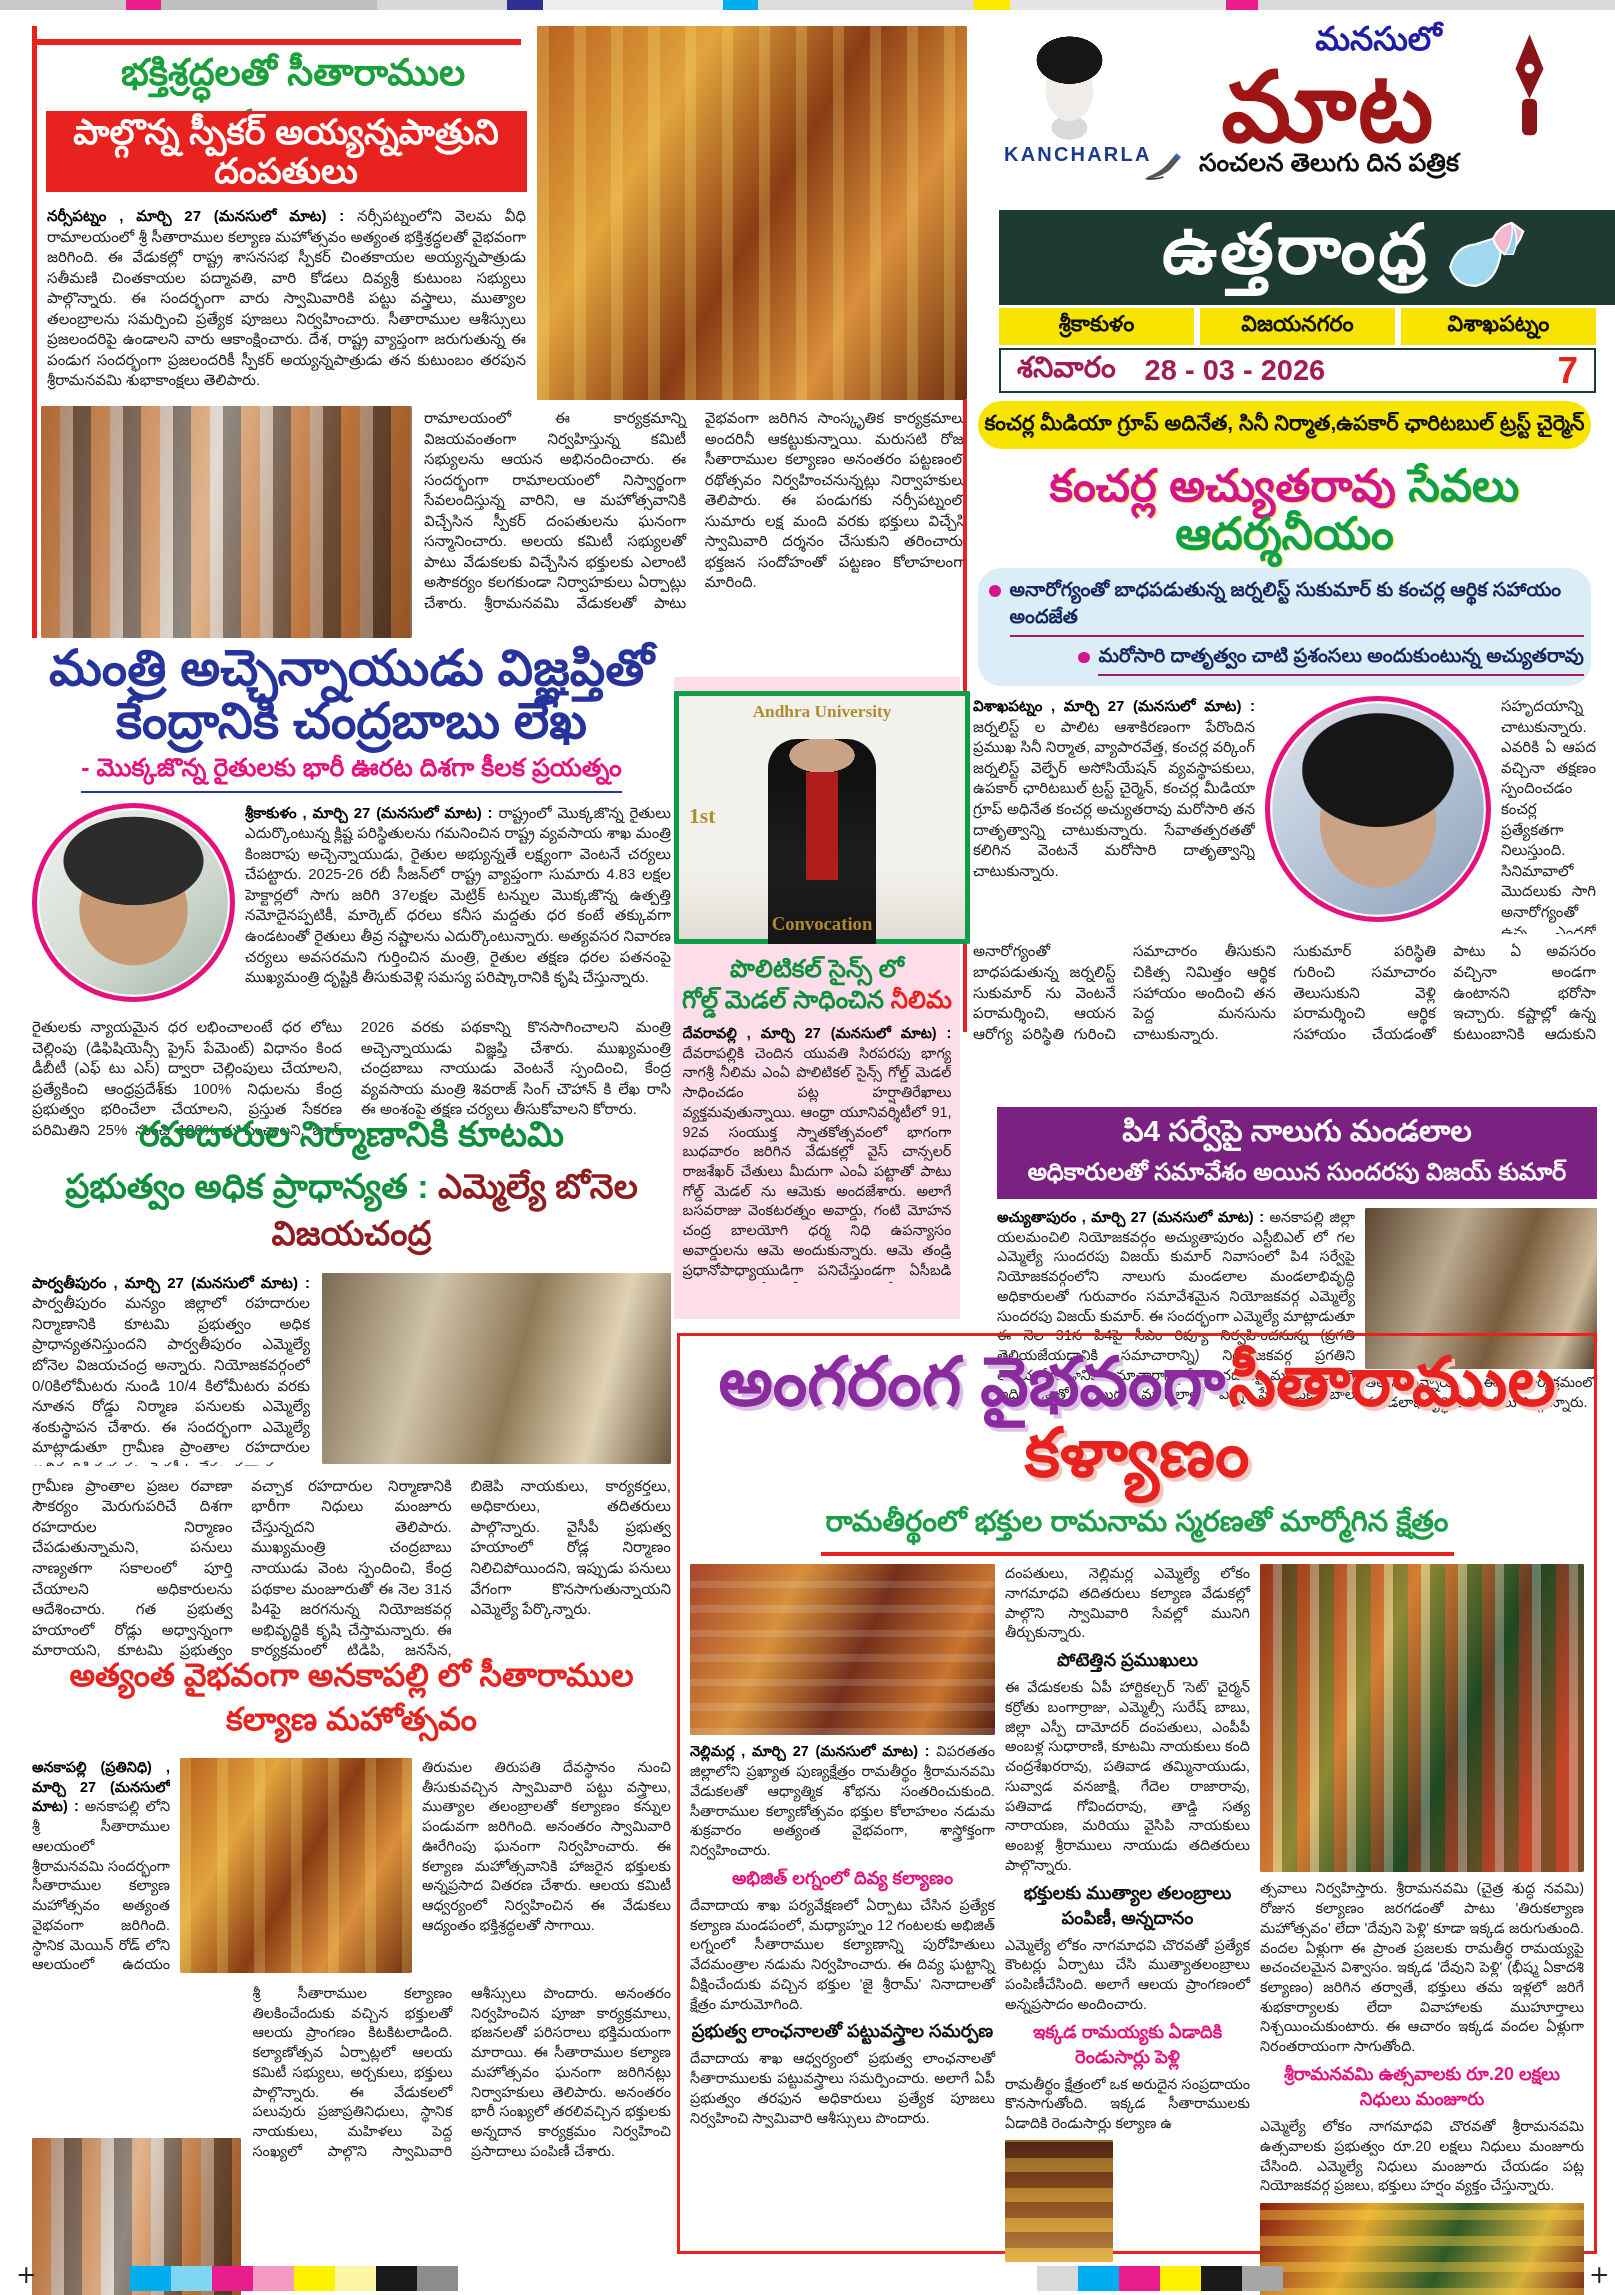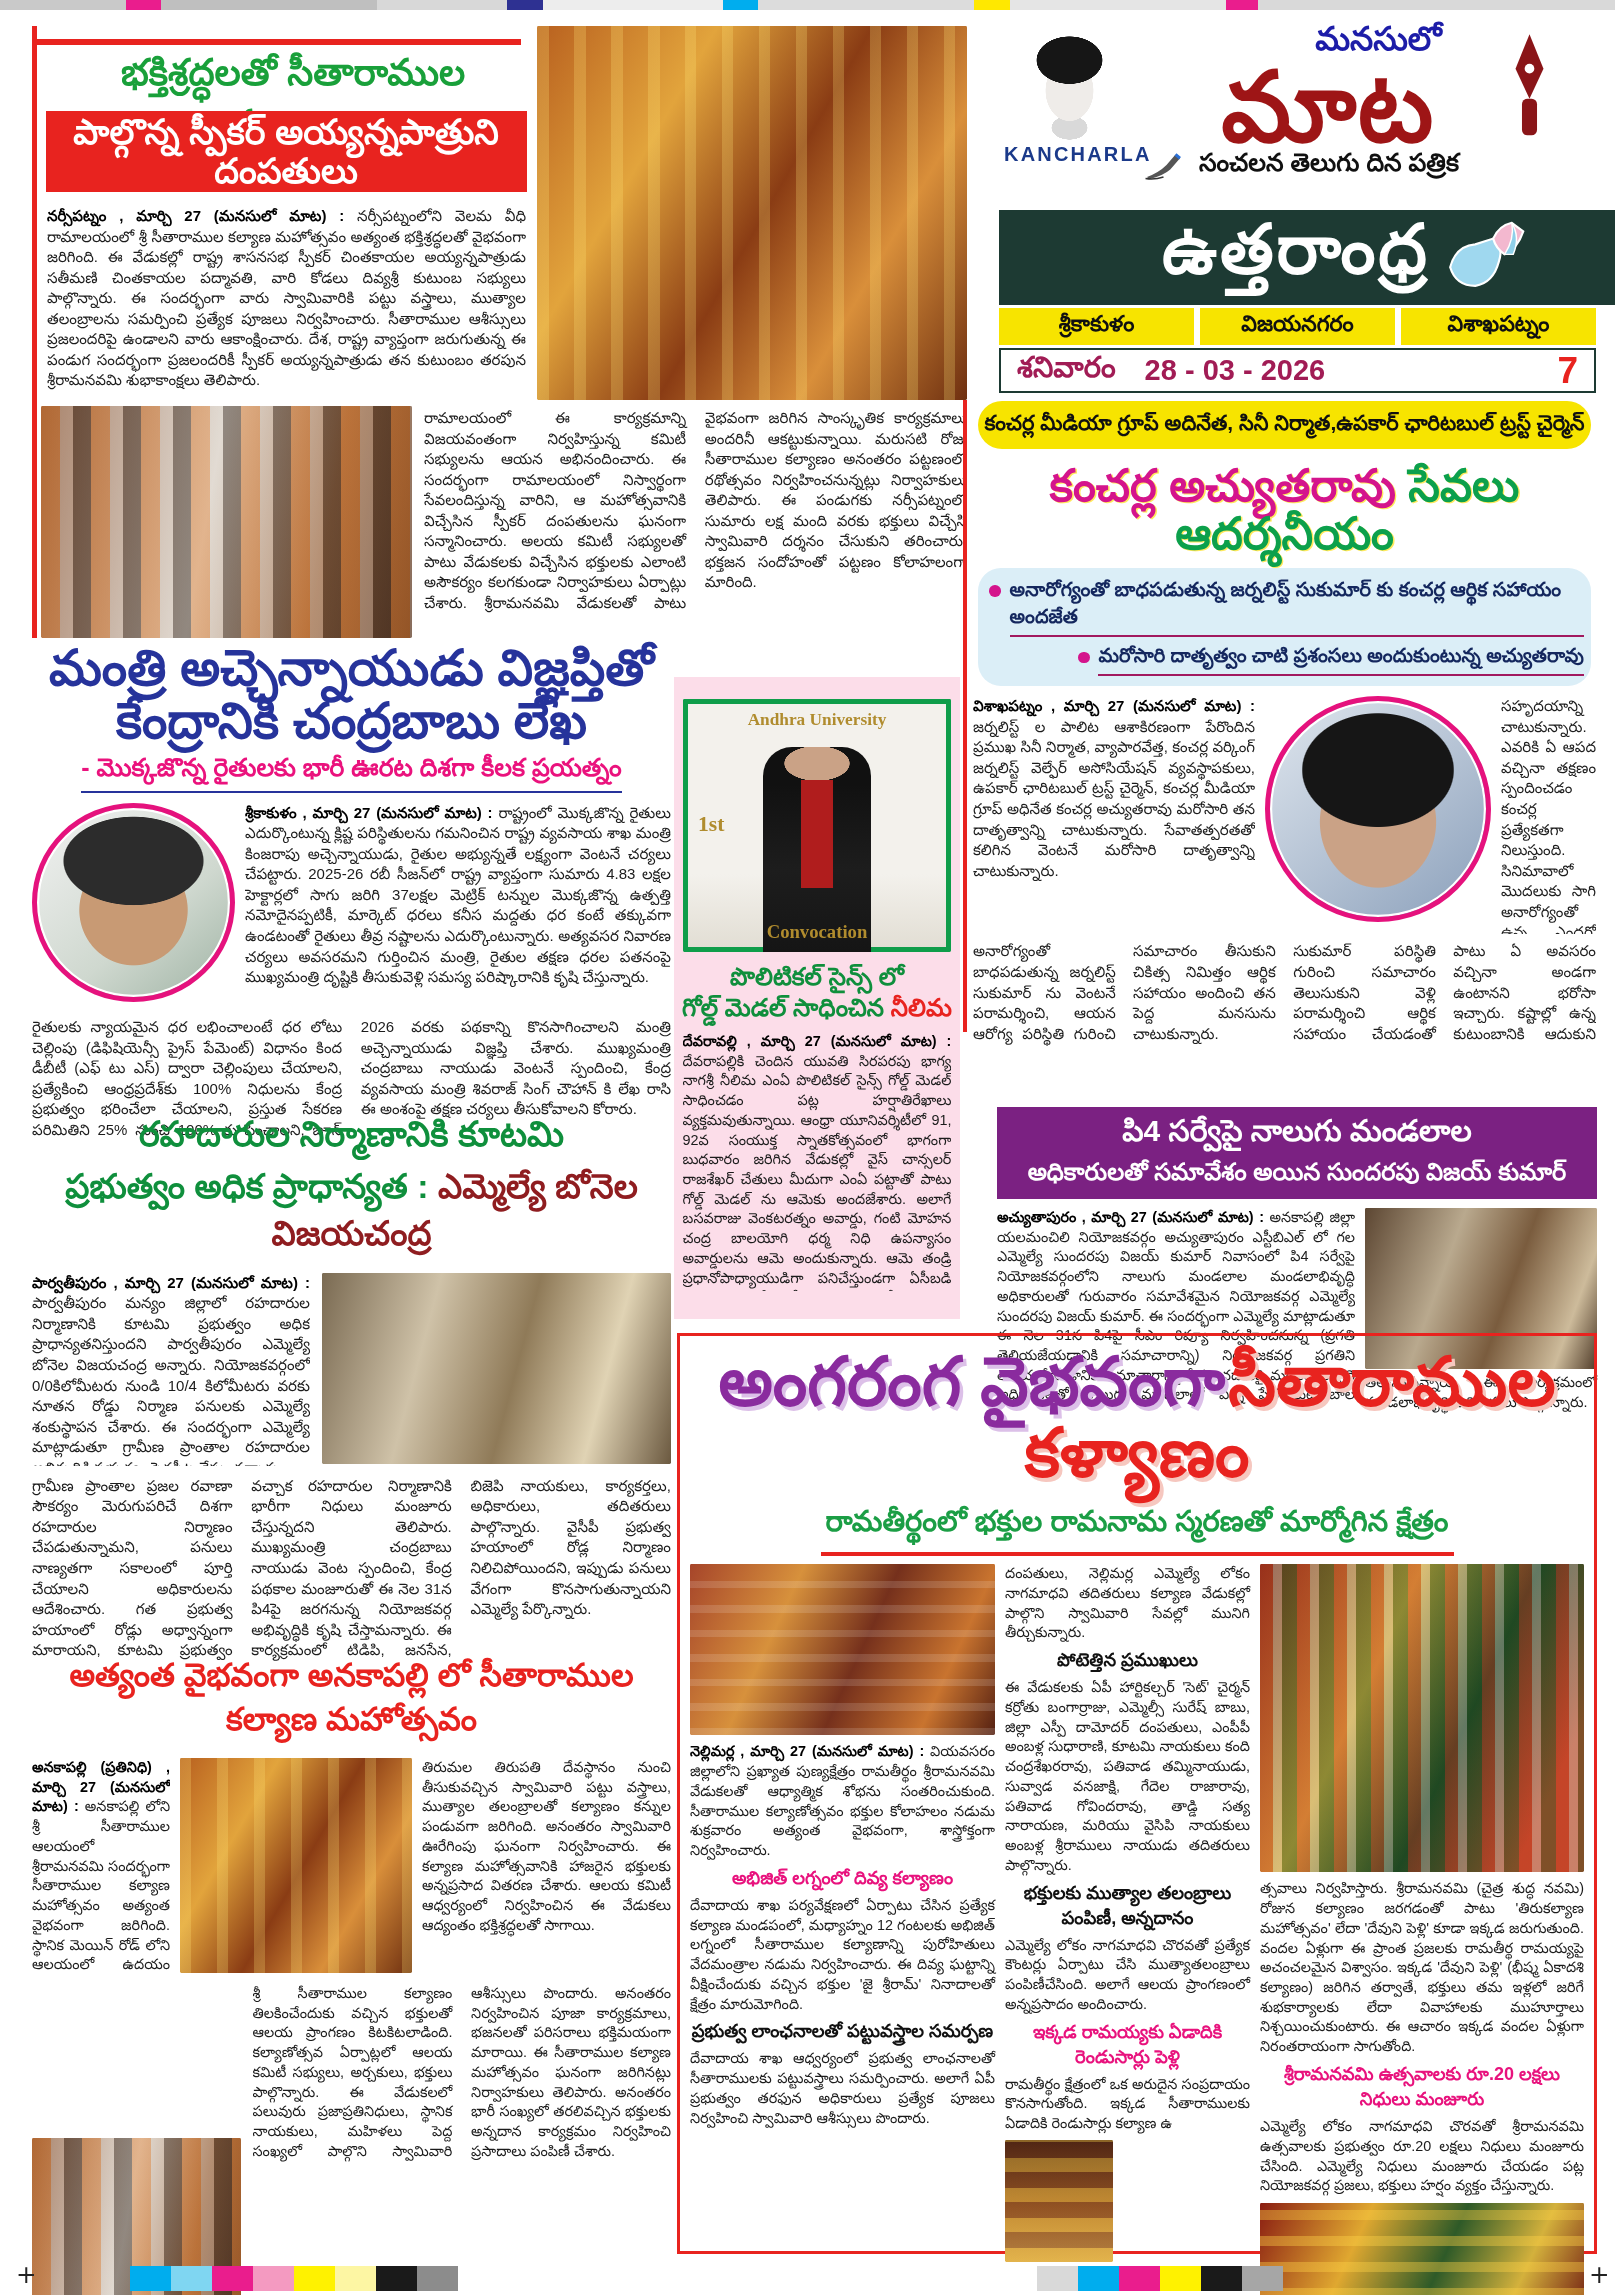--- a/index.html
+++ b/index.html
@@ -212,21 +212,21 @@
     <div class="row" style="margin-top:10px;gap:10px;">
       <div class="ph ph-portrait-minister portrait" style="width:193px;height:189px;flex:0 0 193px;"></div>
       <div class="body-text" style="flex:1;height:206px;overflow:hidden;">
         <span class="dateline">శ్రీకాకుళం , మార్చి 27 (మనసులో మాట) : </span><span>రాష్ట్రంలో మొక్కజొన్న రైతులు ఎదుర్కొంటున్న క్లిష్ట పరిస్థితులను గమనించిన రాష్ట్ర వ్యవసాయ శాఖ మంత్రి కింజరాపు అచ్చెన్నాయుడు, రైతుల అభ్యున్నతే లక్ష్యంగా వెంటనే చర్యలు చేపట్టారు. 2025-26 రబీ సీజన్‌లో రాష్ట్ర వ్యాప్తంగా సుమారు 4.83 లక్షల హెక్టార్లలో సాగు జరిగి 37లక్షల మెట్రిక్ టన్నుల మొక్కజొన్న ఉత్పత్తి నమోదైనప్పటికీ, మార్కెట్ ధరలు కనీస మద్దతు ధర కంటే తక్కువగా ఉండటంతో రైతులు తీవ్ర నష్టాలను ఎదుర్కొంటున్నారు. అత్యవసర నివారణ చర్యలు అవసరమని గుర్తించిన మంత్రి, రైతుల తక్షణ ధరల పతనంపై ముఖ్యమంత్రి దృష్టికి తీసుకువెళ్లి సమస్య పరిష్కారానికి కృషి చేస్తున్నారు.</span>
       </div>
     </div>
     <div class="body-text cols2" style="margin-top:8.6px;height:137px;overflow:hidden;">రైతులకు న్యాయమైన ధర లభించాలంటే ధర లోటు చెల్లింపు (డిఫిషియెన్సీ ప్రైస్ పేమెంట్) విధానం కింద డీబీటీ (ఎఫ్ టు ఎస్) ద్వారా చెల్లింపులు చేయాలని, ప్రత్యేకించి ఆంధ్రప్రదేశ్‌కు 100% నిధులను కేంద్ర ప్రభుత్వం భరించేలా చేయాలని, ప్రస్తుత సేకరణ పరిమితిని 25% నుంచి 100% కు పెంచాలని, జూన్ 2026 వరకు పథకాన్ని కొనసాగించాలని మంత్రి అచ్చెన్నాయుడు విజ్ఞప్తి చేశారు. ముఖ్యమంత్రి చంద్రబాబు నాయుడు వెంటనే స్పందించి, కేంద్ర వ్యవసాయ మంత్రి శివరాజ్ సింగ్ చౌహాన్ కి లేఖ రాసి ఈ అంశంపై తక్షణ చర్యలు తీసుకోవాలని కోరారు.</div>
   </div>
 
   <div class="abs" style="left:674px;top:677px;width:286px;height:642px;background:#fcdde9;">
-    <div class="ph" style="position:relative;margin:22px auto 0;width:268px;height:253px;border:5px solid #0f9d4a;box-sizing:border-box;background:linear-gradient(180deg,#f3f1ec 0 70%,#e2ded4);">
+    <div class="ph" style="position:relative;margin:14px auto 0;width:296px;height:253px;border:5px solid #0f9d4a;box-sizing:border-box;background:linear-gradient(180deg,#f3f1ec 0 70%,#e2ded4);">
       <div class="gold-word" style="position:absolute;left:0;right:0;top:5.8px;text-align:center;font-size:17.3px;">Andhra University</div>
       <div style="position:absolute;left:50%;top:43px;transform:translateX(-50%);width:108px;height:205px;background:radial-gradient(50% 14% at 50% 8%,#caa286 0 60%,rgba(0,0,0,0) 61%),linear-gradient(180deg,#111 18%,#1d1d1d 60%,#151515);border-radius:29px 29px 0 0;"></div>
       <div style="position:absolute;left:50%;top:76px;transform:translateX(-50%);width:32px;height:108px;background:#b01d1d;"></div>
       <div class="gold-word" style="position:absolute;left:10px;top:108px;font-size:21.6px;">1st</div>
       <div class="gold-word" style="position:absolute;left:0;right:0;bottom:4.3px;text-align:center;font-size:18.7px;">Convocation</div>
     </div>
     <div style="text-align:center;margin-top:10px;font-weight:bold;font-size:24.5px;line-height:1.25;">
       <div class="h-green" style="font-size:24.5px;">పొలిటికల్ సైన్స్ లో</div>
       <div>
         <span class="h-green" style="font-size:24.5px;">గోల్డ్ మెడల్ సాధించిన</span>
@@ -290,21 +290,21 @@
       <span class="big-h1b">సీతారాముల కళ్యాణం</span>
     </div>
     <div class="big-sub" style="margin-top:16px;">రామతీర్థంలో భక్తుల రామనామ స్మరణతో మార్మోగిన క్షేత్రం</div>
     <div style="width:633px;height:3.6px;background:#e8231f;margin:7.2px auto 8.6px;"></div>
 
     <div class="row" style="gap:10px;align-items:flex-start;">
 
       <div style="width:305px;">
         <div class="ph ph-crowd" style="width:100%;height:171px;"></div>
         <div class="body-text" style="margin-top:7.2px;font-size:14.4px;">
-          <span class="dateline">నెల్లిమర్ల , మార్చి 27 (మనసులో మాట) : </span><span>వియవసరం జిల్లాలోని ప్రఖ్యాత పుణ్యక్షేత్రం రామతీర్థం శ్రీరామనవమి వేడుకలతో ఆధ్యాత్మిక శోభను సంతరించుకుంది. సీతారాముల కల్యాణోత్సవం భక్తుల కోలాహలం నడుమ శుక్రవారం అత్యంత వైభవంగా, శాస్త్రోక్తంగా నిర్వహించారు.</span>
+          <span class="dateline">నెల్లిమర్ల , మార్చి 27 (మనసులో మాట) : </span><span>విపరతతం జిల్లాలోని ప్రఖ్యాత పుణ్యక్షేత్రం రామతీర్థం శ్రీరామనవమి వేడుకలతో ఆధ్యాత్మిక శోభను సంతరించుకుంది. సీతారాముల కల్యాణోత్సవం భక్తుల కోలాహలం నడుమ శుక్రవారం అత్యంత వైభవంగా, శాస్త్రోక్తంగా నిర్వహించారు.</span>
         </div>
         <div class="sh-pink">అభిజిత్ లగ్నంలో దివ్య కల్యాణం</div>
         <div class="body-text" style="font-size:14.4px;">దేవాదాయ శాఖ పర్యవేక్షణలో ఏర్పాటు చేసిన ప్రత్యేక కల్యాణ మండపంలో, మధ్యాహ్నం 12 గంటలకు అభిజిత్ లగ్నంలో సీతారాముల కల్యాణాన్ని పురోహితులు వేదమంత్రాల నడుమ నిర్వహించారు. ఈ దివ్య ఘట్టాన్ని వీక్షించేందుకు వచ్చిన భక్తుల 'జై శ్రీరామ్' నినాదాలతో క్షేత్రం మారుమోగింది.</div>
         <div class="sh-dark">ప్రభుత్వ లాంఛనాలతో పట్టువస్త్రాల సమర్పణ</div>
         <div class="body-text" style="font-size:14.4px;">దేవాదాయ శాఖ ఆధ్వర్యంలో ప్రభుత్వ లాంఛనాలతో సీతారాములకు పట్టువస్త్రాలు సమర్పించారు. అలాగే ఏపీ ప్రభుత్వం తరఫున అధికారులు ప్రత్యేక పూజలు నిర్వహించి స్వామివారి ఆశీస్సులు పొందారు.</div>
       </div>
 
       <div style="width:245px;">
         <div class="body-text" style="font-size:14.4px;">దంపతులు, నెల్లిమర్ల ఎమ్మెల్యే లోకం నాగమాధవి తదితరులు కల్యాణ వేడుకల్లో పాల్గొని స్వామివారి సేవల్లో మునిగి తీర్చుకున్నారు.</div>
         <div class="sh-dark">పోటెత్తిన ప్రముఖులు</div>

